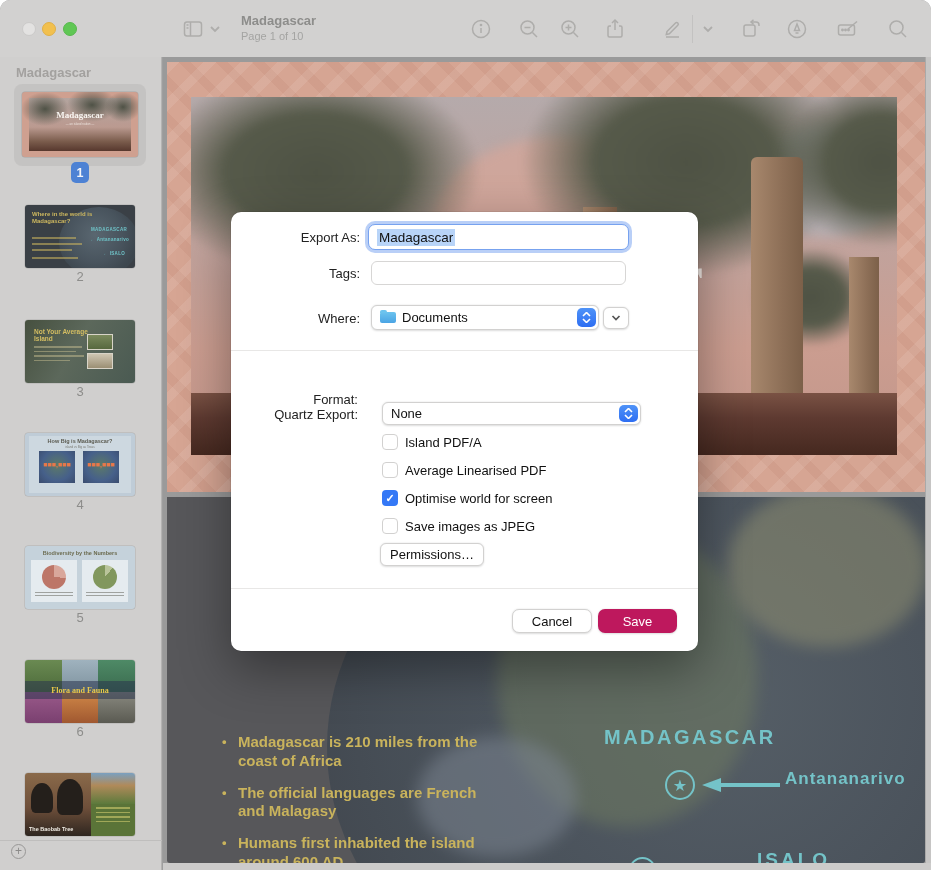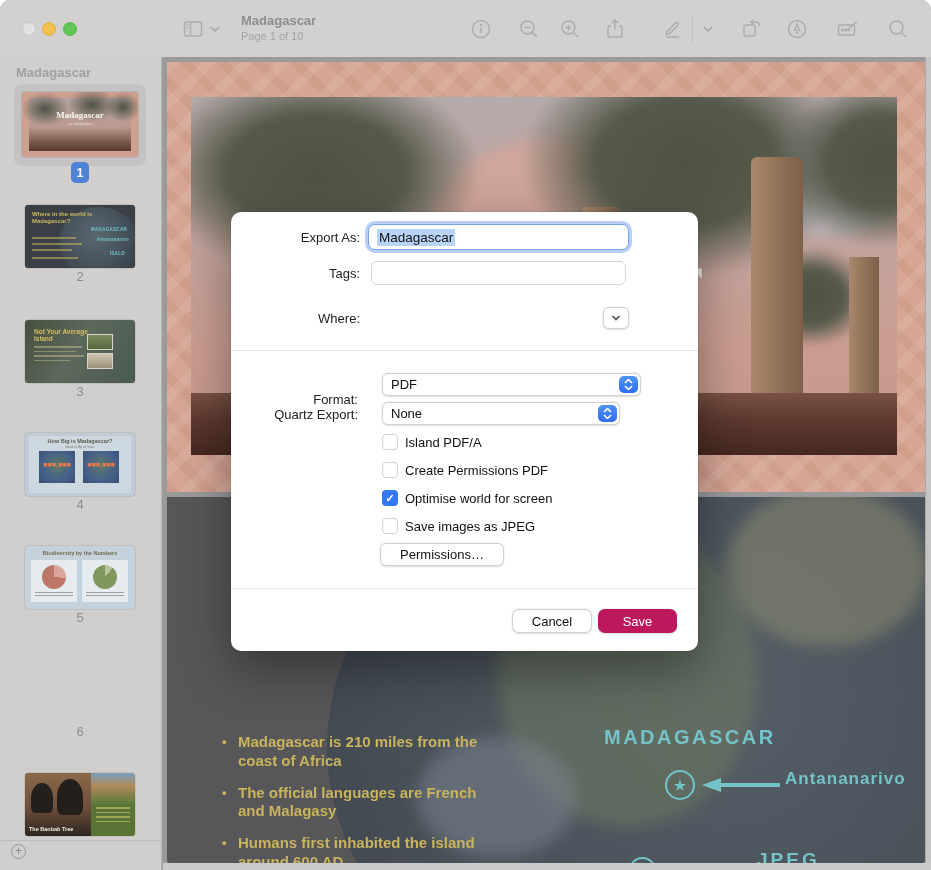--- a/index.html
+++ b/index.html
@@ -147,30 +147,30 @@
   .where-popup { left:140px; top:93px; width:228px; height:25px; }
   .folder { width:16px; height:11px; border-radius:2px; margin-right:6px; position:relative;
     background:linear-gradient(#6cc3ee,#4aa4e4); }
   .folder::before { content:""; position:absolute; left:0; top:-2.5px; width:7px; height:3.5px;
     border-radius:2px 2px 0 0; background:#6cc3ee; }
   .disclosure { position:absolute; left:372px; top:95px; width:26px; height:22px; border-radius:6px;
     background:#fff; border:0.5px solid #d2d1d0; box-shadow:0 0.5px 2px rgba(0,0,0,0.14);
     display:flex; align-items:center; justify-content:center; }
   .divider { position:absolute; left:0; width:467px; height:1px; background:#e8e7e6; }
   .format-popup { left:151px; top:161px; width:259px; height:23px; }
-  .quartz-popup { left:151px; top:190px; width:238px; height:23px;border-radius:6px; }
+  .quartz-popup { left:151px; top:190px; width:259px; height:23px;border-radius:6px; }
   .cbrow { position:absolute; left:151px; display:flex; align-items:center; }
   .checkbox { width:16px; height:16px; border-radius:4px; border:1px solid #d2d1d0; background:#fff; flex:none;
     display:flex; align-items:center; justify-content:center; }
   .checkbox.checked { border:none; background:#3478F6; color:#fff; font-size:11px; font-weight:700; }
   .cbrow span.lbl { margin-left:7px; font-size:13px; color:#111; }
   .btn { position:absolute; background:#fff; border:0.5px solid #d2d1d0; border-radius:6px;
     box-shadow:0 0.5px 2px rgba(0,0,0,0.14); font-size:13px; color:#111;
     display:flex; align-items:center; justify-content:center; }
-  .perm-btn { left:149px; top:331px; width:124px; height:23px; }
+  .perm-btn { left:149px; top:331px; width:104px; height:23px; }
   .cancel-btn { left:281px; top:397px; width:80px; height:24px; border-radius:7px; }
   .save-btn { left:367px; top:397px; width:79px; height:24px; border-radius:7px;
     background:#be185d; border:none; color:#fff; font-weight:400; }
 </style>
 </head>
 <body>
 
 <div class="win">
 
   <div class="content">
@@ -216,21 +216,21 @@
       </div>
       <div class="anno anno-country">MADAGASCAR</div>
       <div class="star" style="left:498px; top:273px; width:30px; height:30px; font-size:16px;">★</div>
       <svg class="arrow" style="left:535px; top:280px;" width="80" height="16" viewBox="0 0 80 16">
         <line x1="78" y1="8" x2="16" y2="8" stroke="#74c3c8" stroke-width="4"></line>
         <polygon points="0,8 19,1 19,15" fill="#74c3c8"></polygon>
       </svg>
       <div class="anno anno-capital-label">Antananarivo</div>
       <div class="star" style="left:462px; top:360px; width:27px; height:27px; font-size:14px;">★</div>
 
-      <div class="anno anno-park-label">JPEG</div>
+      <div class="anno anno-park-label">ISALO</div>
 
     </div>
 
     <div class="gutter-r"></div>
     <div class="strip-b"></div>
   </div>
 
   <div class="titlebar">
     <div class="tl close"></div>
     <div class="tl min"></div>
@@ -391,20 +391,31 @@
       <div class="panel" style="left:57px;">
         <div class="pie" style="background:conic-gradient(#b9c49a 0 40deg, #81975d 40deg 360deg);"></div>
         <div class="cap">
             <div></div>
             <div></div>
           </div>
       </div>
     </div>
     <div class="pagenum" style="top:553px;">5</div>
 
+    <div class="thumb t6">
+      <div class="cell" style="left:0; top:0; background:linear-gradient(#6a8a52,#4c6a3a);"></div>
+      <div class="cell" style="left:36.6px; top:0; background:linear-gradient(#9fb2be,#7e929e);"></div>
+      <div class="cell" style="left:73.2px; top:0; background:linear-gradient(#4e8a66,#3a6a4e);"></div>
+      <div class="cell" style="left:0; top:31.5px; background:linear-gradient(#9a5a8a,#7a4070);"></div>
+      <div class="cell" style="left:36.6px; top:31.5px; background:linear-gradient(#d08848,#a05830);"></div>
+      <div class="cell" style="left:73.2px; top:31.5px; background:linear-gradient(#8a8a80,#5a5a52);"></div>
+      <div class="banner">
+          <span>Flora and Fauna</span>
+        </div>
+    </div>
     <div class="pagenum" style="top:667px;">6</div>
 
     <div class="thumb t7">
       <div class="left">
         <div class="sil" style="left:6px; top:10px; width:22px; height:30px;"></div>
         <div class="sil" style="left:32px; top:6px; width:26px; height:36px;"></div>
         <div class="ttl">The Baobab Tree</div>
       </div>
       <div class="alley"></div>
       <div class="panel">
@@ -422,61 +433,62 @@
   <div class="dialog">
     <div class="dlabel" style="right:338px; top:18px;margin-left:48px;">Export As:</div>
     <div class="field export-field">
       <span class="sel">Madagascar</span>
     </div>
 
     <div class="dlabel" style="right:338px; top:54px;">Tags:</div>
     <div class="field tags-field"></div>
 
     <div class="dlabel" style="right:338px; top:99px;">Where:</div>
-    <div class="disclosure">
-      <svg width="12" height="12" viewBox="0 0 12 12">
-          <path d="M2.5 4 L6 7.5 L9.5 4" fill="none" stroke="#555" stroke-width="1.7"></path>
-        </svg>
-    </div>
-
-    <div class="divider" style="top:138px;"></div>
-
-    <div class="dlabel" style="right:340px; top:180px;">Format:</div>
-    <div class="popup format-popup">
-      <span>PDF</span>
+    <div class="popup where-popup">
+      <span class="folder"></span>
+      <span>Documents</span>
       <span class="stepper">
         <svg width="9" height="5" viewBox="0 0 9 5">
             <path d="M1 4 L4.5 0.5 L8 4" fill="none" stroke="#fff" stroke-width="1.6"></path>
           </svg>
         <svg width="9" height="5" viewBox="0 0 9 5">
             <path d="M1 1 L4.5 4.5 L8 1" fill="none" stroke="#fff" stroke-width="1.6"></path>
           </svg>
       </span>
     </div>
+    <div class="disclosure">
+      <svg width="12" height="12" viewBox="0 0 12 12">
+          <path d="M2.5 4 L6 7.5 L9.5 4" fill="none" stroke="#555" stroke-width="1.7"></path>
+        </svg>
+    </div>
+
+    <div class="divider" style="top:138px;"></div>
+
+    <div class="dlabel" style="right:340px; top:180px;">Format:</div>
 
     <div class="dlabel" style="right:340px; top:195px;">Quartz Export:</div>
     <div class="popup quartz-popup">
       <span>None</span>
       <span class="stepper">
         <svg width="9" height="5" viewBox="0 0 9 5">
             <path d="M1 4 L4.5 0.5 L8 4" fill="none" stroke="#fff" stroke-width="1.6"></path>
           </svg>
         <svg width="9" height="5" viewBox="0 0 9 5">
             <path d="M1 1 L4.5 4.5 L8 1" fill="none" stroke="#fff" stroke-width="1.6"></path>
           </svg>
       </span>
     </div>
 
     <div class="cbrow" style="top:222px;">
       <span class="checkbox"></span>
       <span class="lbl">Island PDF/A</span>
     </div>
     <div class="cbrow" style="top:250px;">
       <span class="checkbox"></span>
-      <span class="lbl">Create Permissions PDF</span>
+      <span class="lbl">Average Linearised PDF</span>
     </div>
     <div class="cbrow" style="top:278px;">
       <span class="checkbox checked">✓</span>
       <span class="lbl">Optimise world for screen</span>
     </div>
     <div class="cbrow" style="top:306px;">
       <span class="checkbox"></span>
       <span class="lbl">Save images as JPEG</span>
     </div>
 

